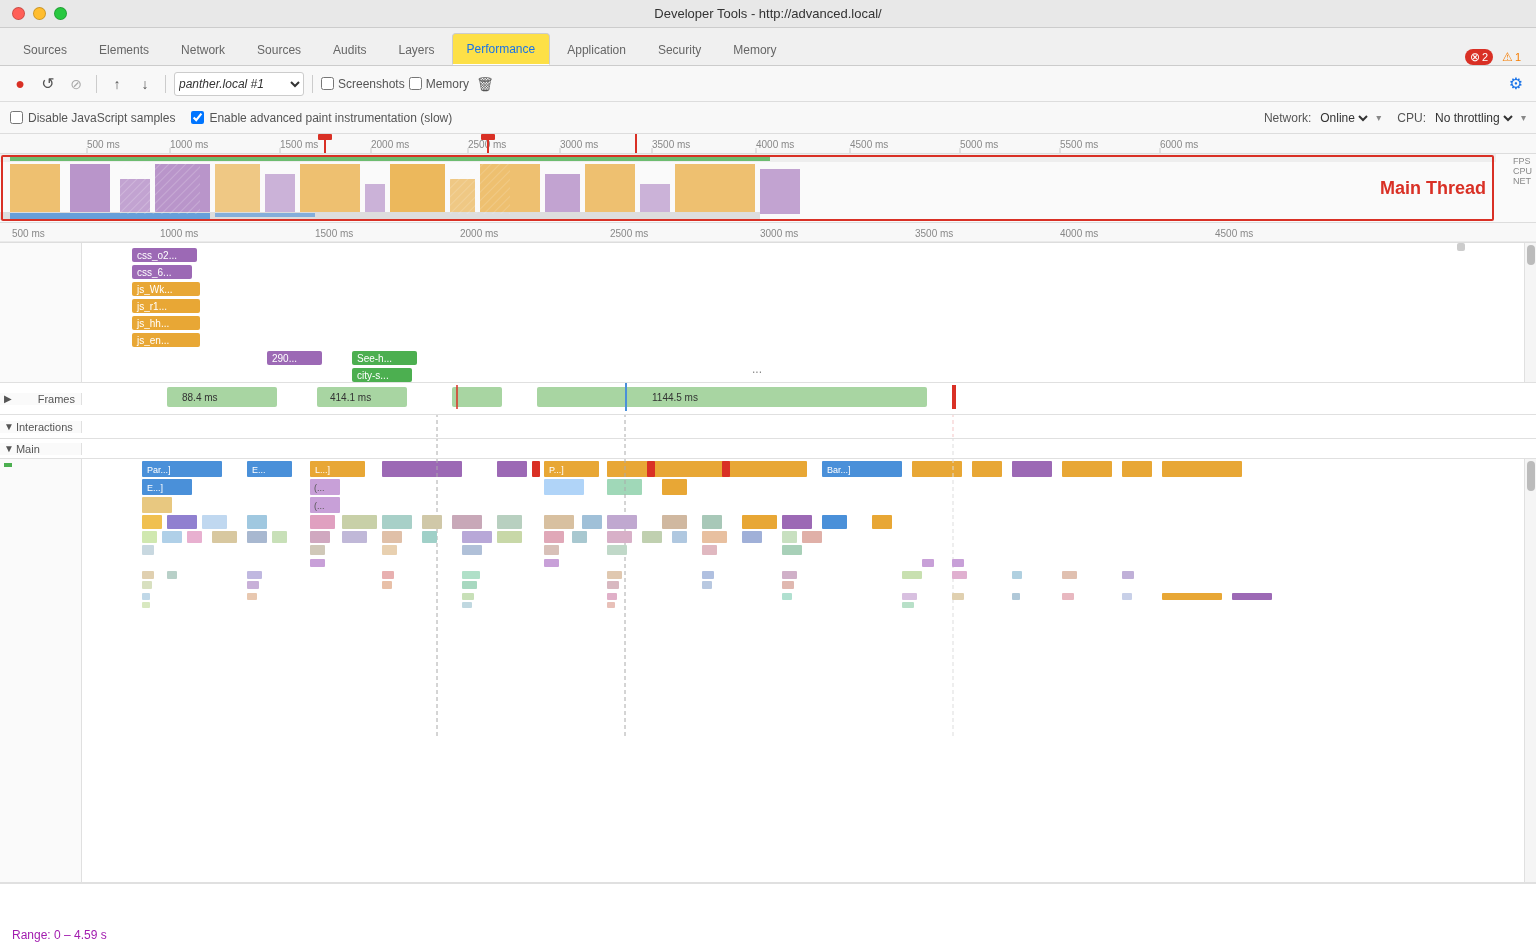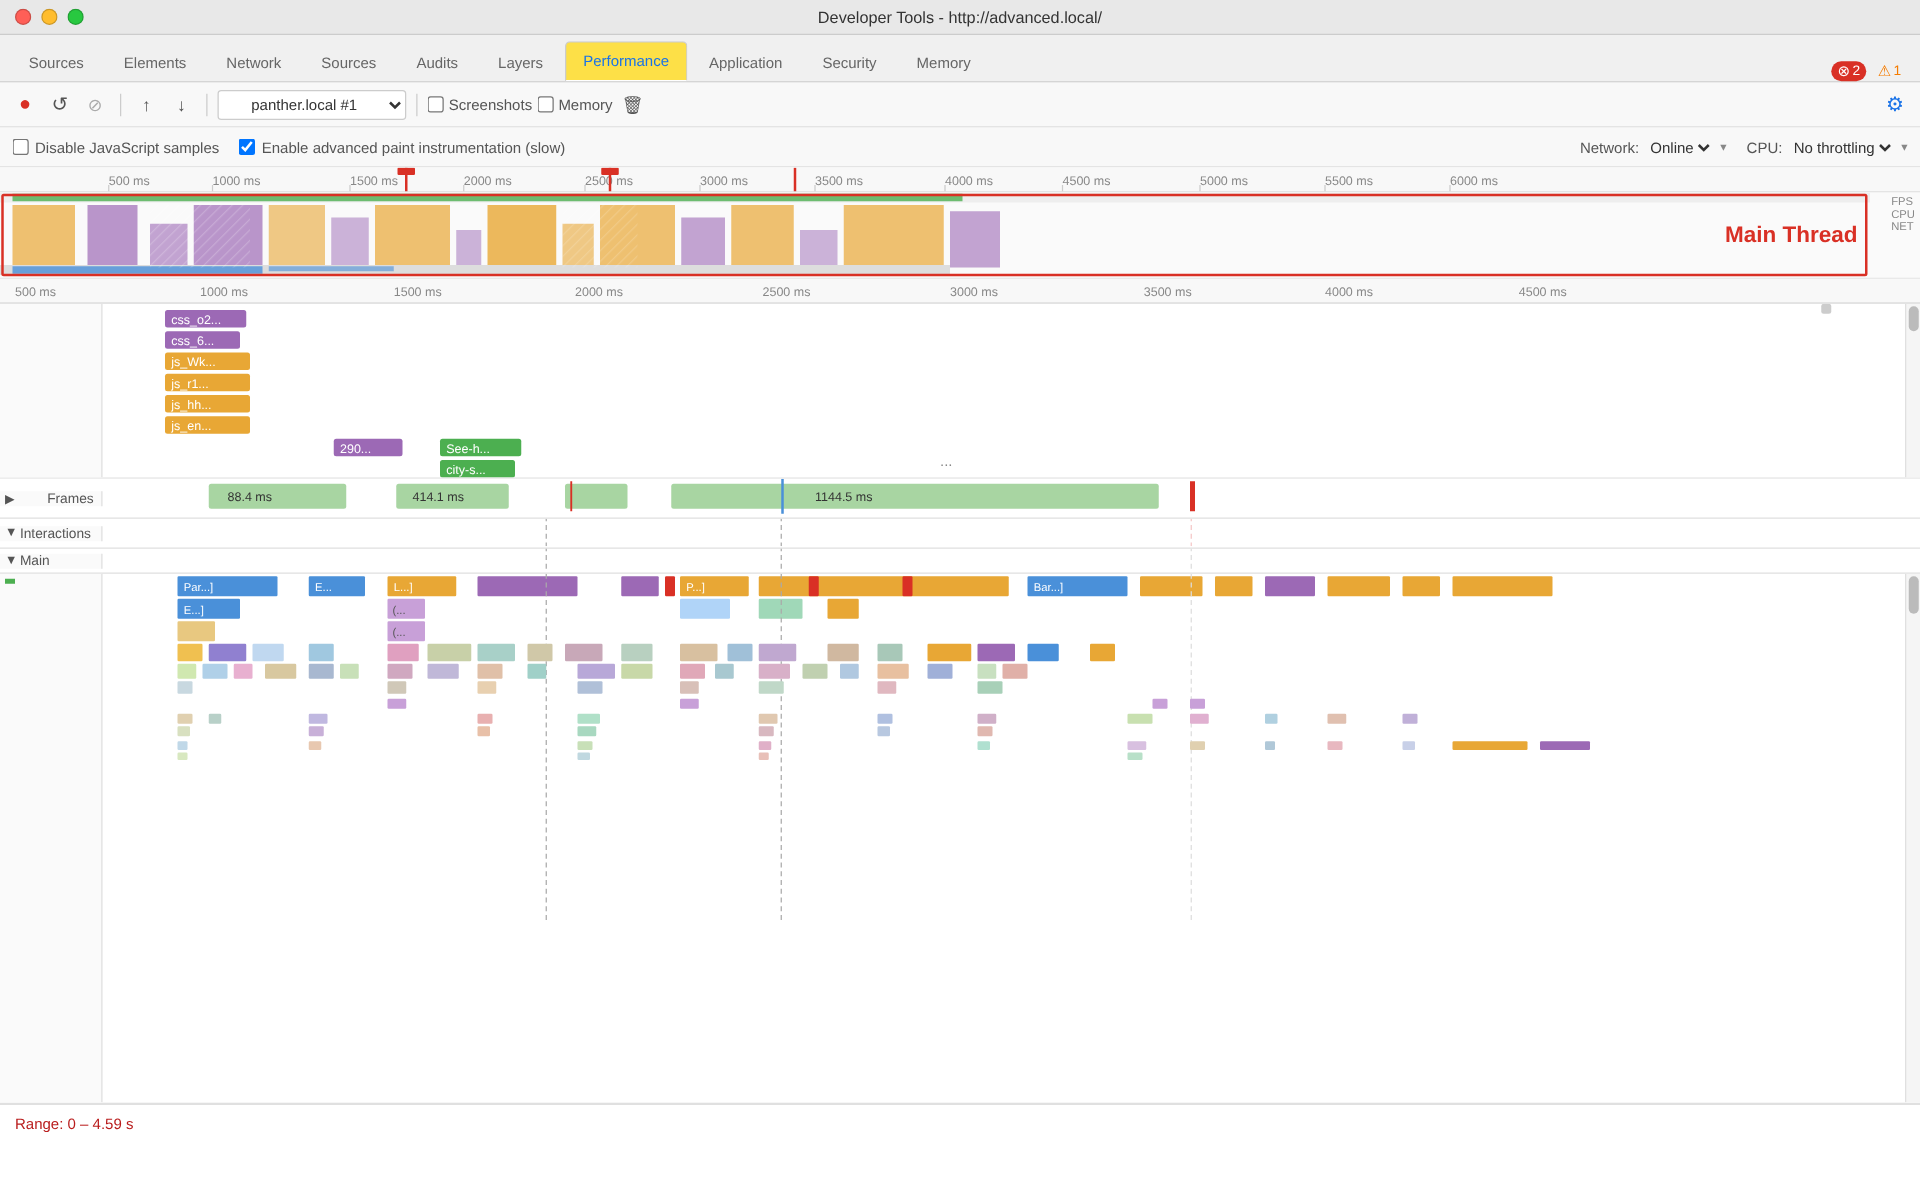--- a/index.html
+++ b/index.html
@@ -84,26 +84,27 @@
       color: #555;
       font-size: 14px;
       border: none;
       background: none;
     }
     .toolbar-divider { width: 1px; height: 18px; background: #ccc; margin: 0 4px; }
     .profile-select {
       height: 24px;
       border: 1px solid #ccc;
       border-radius: 3px;
-      padding: 0 22px;
+      padding: 0 0;
       font-size: 12px;
       background: white;
       color: #333;
       min-width: 130px;
       cursor: pointer;
+      font-style: italic;
     }
     .checkbox-label {
       display: flex;
       align-items: center;
       gap: 4px;
       font-size: 12px;
       color: #555;
       cursor: pointer;
     }
     .toolbar-settings {
@@ -200,21 +201,22 @@
       cursor: pointer;
       border-bottom: 2px solid transparent;
     }
     .bottom-tab.active {
       color: #1a73e8;
       border-bottom-color: #1a73e8;
     }
     .bottom-content {
       padding: 8px 12px;
       font-size: 12px;
-      color: #b91c1c;
+      color: #a21caf;
+      margin-top: 36px;
     }
     
     
     .frames-row {
       height: 32px;
       border-bottom: 1px solid #e0e0e0;
       display: flex;
       align-items: center;
       position: relative;
       overflow: hidden;

